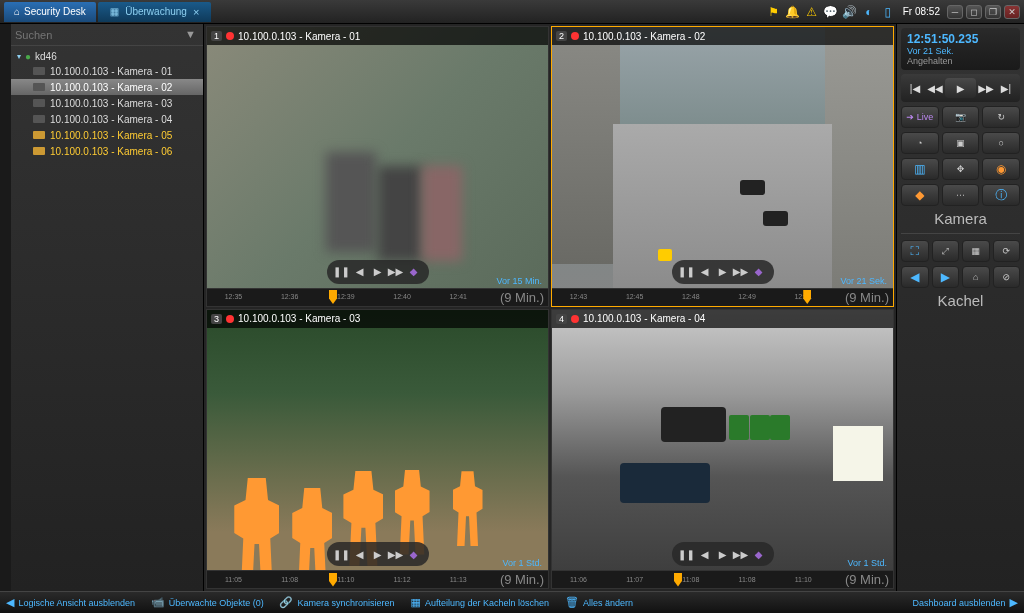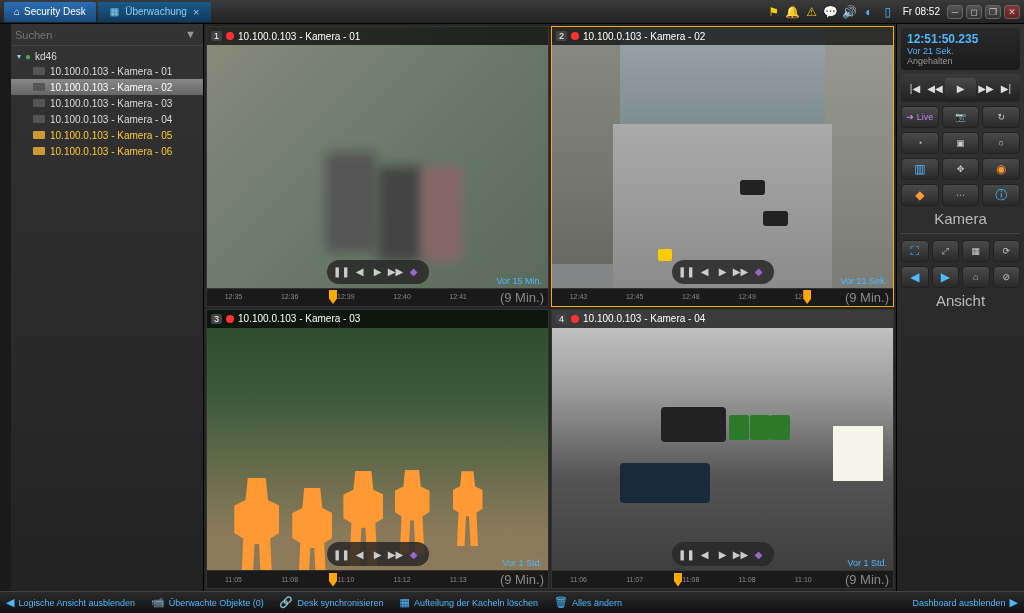--- a/index.html
+++ b/index.html
@@ -352,37 +352,37 @@
           <div class="panel-btn">⤢</div>
           <div class="panel-btn">▦</div>
           <div class="panel-btn">⟳</div>
         </div>
         <div class="btn-row">
           <div class="panel-btn blue-ic">◀</div>
           <div class="panel-btn blue-ic">▶</div>
           <div class="panel-btn">⌂</div>
           <div class="panel-btn">⊘</div>
         </div>
-        <div class="panel-lbl">Ansicht</div>
+        <div class="panel-lbl">Kachel</div>
       </div>
     </div>
   </div>
 
   <div class="footer">
     <div class="footer-item">
         <span class="ic">◀</span>
         <span>Logische Ansicht ausblenden</span>
       </div>
     <div class="footer-item">
         <span class="ic">📹</span>
         <span>Überwachte Objekte (0)</span>
       </div>
     <div class="footer-item">
         <span class="ic">🔗</span>
-        <span>Desk synchronisieren</span>
+        <span>Kamera synchronisieren</span>
       </div>
     <div class="footer-item">
         <span class="ic">▦</span>
         <span>Aufteilung der Kacheln löschen</span>
       </div>
     <div class="footer-item">
         <span class="ic">🗑</span>
         <span>Alles ändern</span>
       </div>
     <div class="footer-item footer-right">

